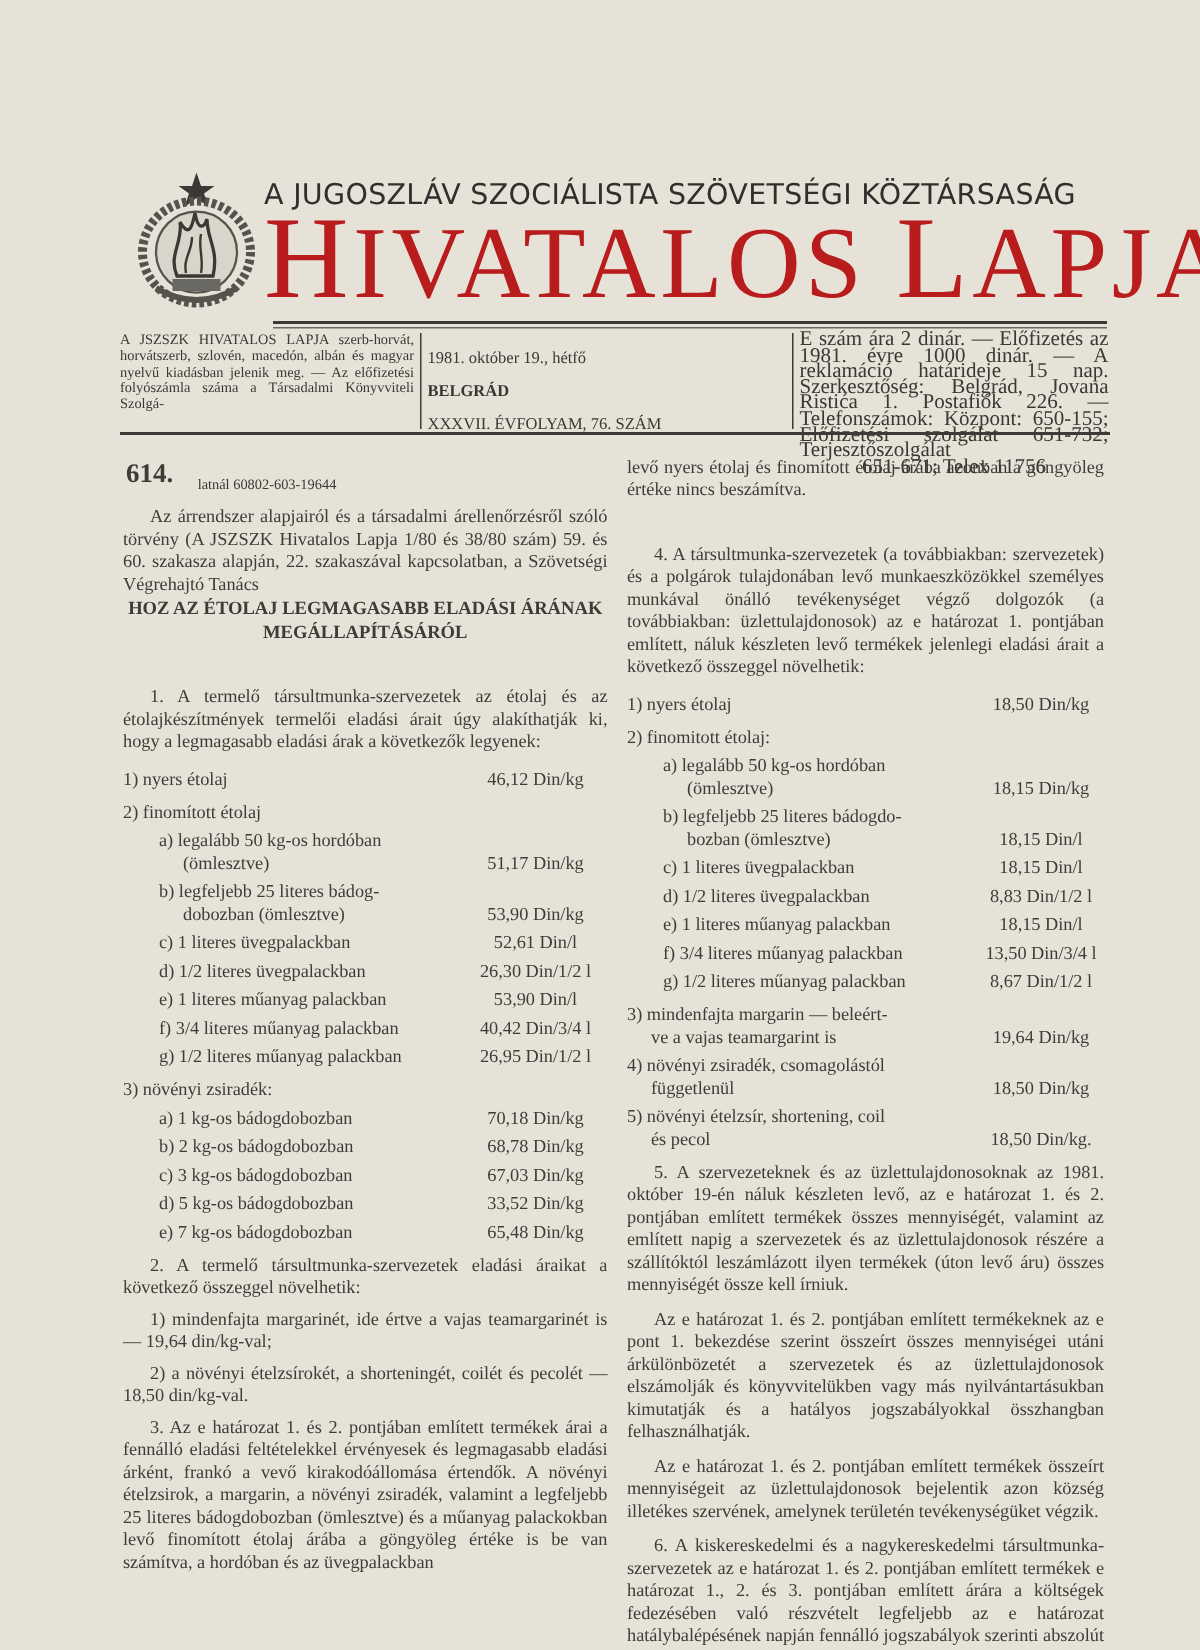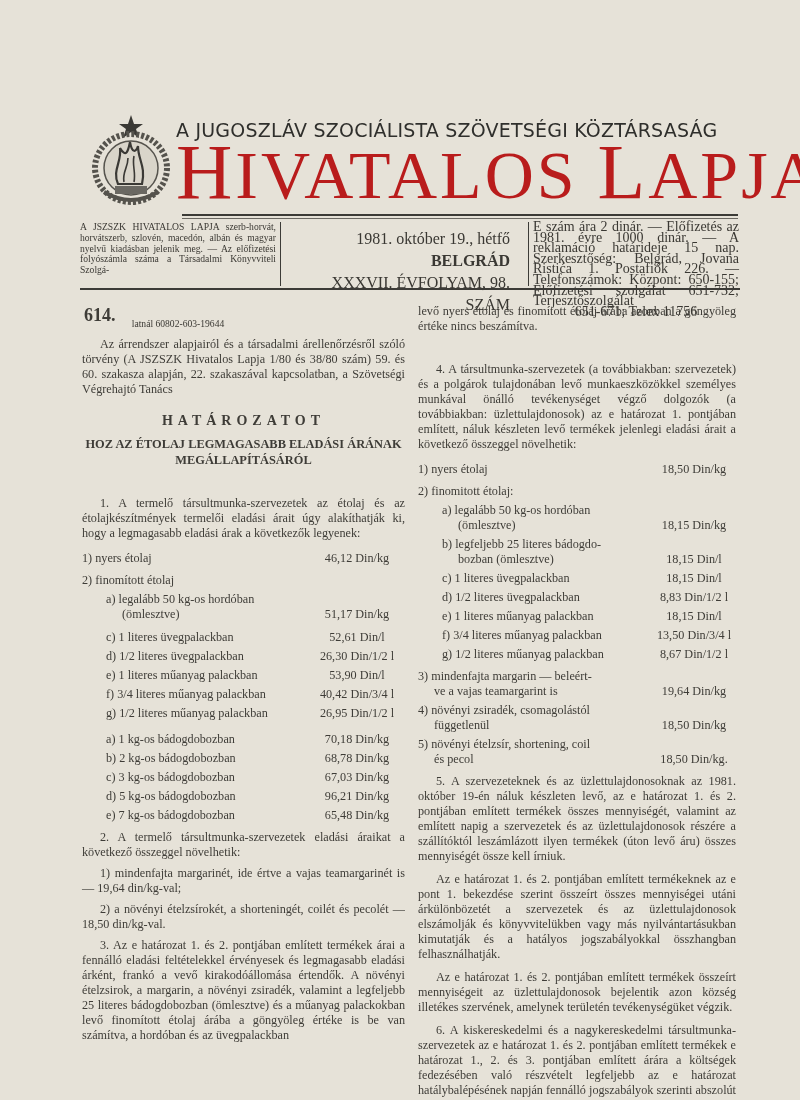--- a/index.html
+++ b/index.html
@@ -29,22 +29,22 @@
   .rule-top2 { position: absolute; left: 182px; top: 202px; width: 556px; height: 0; border-top: 1px solid #6a6862; }
 
   .info-row { position: absolute; left: 80px; top: 206px; width: 660px; height: 62px; }
   .info-left {
     position: absolute; left: 0; top: 0; width: 196px;
     font-size: 9.6px; line-height: 10.8px; text-align: justify; color: #3a3833;
   }
   .info-left .last { text-align: center; display: block; margin-top: 43px; }
   .vsep { position: absolute; top: 0; width: 0; height: 64px; border-left: 1.5px solid #3c3b37; }
   .info-mid {
-    position: absolute; left: 205px; top: 6px; width: 225px; text-align: right;
-    font-size: 16px; line-height: 22px; color: #3a3833;
+    position: absolute; left: 205px; top: 6px; width: 225px; text-align: left;
+    font-size: 11px; line-height: 22px; color: #3a3833;
   }
   .info-right {
     position: absolute; left: 453px; top: 0; width: 206px;
     font-size: 14px; line-height: 10.6px; text-align: justify; color: #3a3833;
   }
   .info-right .last { display: block; text-align: center; }
   .rule-bot { position: absolute; left: 80px; top: 272px; width: 660px; border-top: 2px solid #3c3b37; }
 
   
   .col { position: absolute; top: 290px; font-size: 12.2px; line-height: 15px; color: #3e3c37; }
@@ -96,52 +96,55 @@
 
   <div class="info-row">
     <div class="info-left">
       <span>A JSZSZK HIVATALOS LAPJA szerb-horvát, horvátszerb, szlovén, macedón, albán és magyar nyelvű kiadásban jelenik meg. — Az előfizetési folyószámla száma a Társadalmi Könyvviteli Szolgá-</span>
       <span class="last">latnál 60802-603-19644</span>
     </div>
     <div class="vsep" style="left:200px"></div>
     <div class="info-mid">
       <div>1981. október 19., hétfő</div>
       <div style="font-weight:bold">BELGRÁD</div>
-      <div>XXXVII. ÉVFOLYAM, 98. SZÁM</div>
+      <div>XXXVII. ÉVFOLYAM, 76. SZÁM</div>
     </div>
     <div class="vsep" style="left:448px"></div>
     <div class="info-right">
       <span>E szám ára 2 dinár. — Előfizetés az 1981. évre 1000 dinár. — A reklamáció határideje 15 nap. Szerkesztőség: Belgrád, Jovana Ristića 1. Postafiók 226. — Telefonszámok: Központ: 650-155; Előfizetési szolgálat 651-732; Terjesztőszolgálat</span>
       <span class="last">651-671; Telex 11756</span>
     </div>
   </div>
   <div class="rule-bot"></div>
 
   <div class="col col-left">
     <div class="num">614.</div>
     <p>Az árrendszer alapjairól és a társadalmi árellenőrzésről szóló törvény (A JSZSZK Hivatalos Lapja 1/80 és 38/80 szám) 59. és 60. szakasza alapján, 22. szakaszával kapcsolatban, a Szövetségi Végrehajtó Tanács</p>
-    <div class="heading1">HATÁROZATOT</div>
     <div class="heading2">HOZ AZ ÉTOLAJ LEGMAGASABB ELADÁSI ÁRÁNAK MEGÁLLAPÍTÁSÁRÓL</div>
     <p class="mb10">1. A termelő társultmunka-szervezetek az étolaj és az étolajkészítmények termelői eladási árait úgy alakíthatják ki, hogy a legmagasabb eladási árak a következők legyenek:</p>
 
     <div class="list">
       <div class="item">
         <span class="lab">1) nyers étolaj</span>
         <span class="val">46,12 Din/kg</span>
       </div>
       <div class="gap"></div>
       <div class="item">
         <span class="lab">2) finomított étolaj</span>
       </div>
       <div class="gap-s"></div>
       <div class="item sub">
         <span class="lab"><span>a) legalább 50 kg-os hordóban</span><span class="cont">(ömlesztve)</span></span>
         <span class="val">51,17 Din/kg</span>
       </div>
       <div class="gap-s"></div>
+      <div class="item sub">
+        <span class="lab"><span>b) legfeljebb 25 literes bádog-</span><span class="cont">dobozban (ömlesztve)</span></span>
+        <span class="val">53,90 Din/kg</span>
+      </div>
       <div class="gap-s"></div>
       <div class="item sub">
         <span class="lab">c) 1 literes üvegpalackban</span>
         <span class="val">52,61 Din/l</span>
       </div>
       <div class="gap-s"></div>
       <div class="item sub">
         <span class="lab">d) 1/2 literes üvegpalackban</span>
         <span class="val">26,30 Din/1/2 l</span>
       </div>
@@ -154,39 +157,42 @@
       <div class="item sub">
         <span class="lab">f) 3/4 literes műanyag palackban</span>
         <span class="val">40,42 Din/3/4 l</span>
       </div>
       <div class="gap-s"></div>
       <div class="item sub">
         <span class="lab">g) 1/2 literes műanyag palackban</span>
         <span class="val">26,95 Din/1/2 l</span>
       </div>
       <div class="gap"></div>
+      <div class="item">
+        <span class="lab">3) növényi zsiradék:</span>
+      </div>
       <div class="gap-s"></div>
       <div class="item sub">
         <span class="lab">a) 1 kg-os bádogdobozban</span>
         <span class="val">70,18 Din/kg</span>
       </div>
       <div class="gap-s"></div>
       <div class="item sub">
         <span class="lab">b) 2 kg-os bádogdobozban</span>
         <span class="val">68,78 Din/kg</span>
       </div>
       <div class="gap-s"></div>
       <div class="item sub">
         <span class="lab">c) 3 kg-os bádogdobozban</span>
         <span class="val">67,03 Din/kg</span>
       </div>
       <div class="gap-s"></div>
       <div class="item sub">
         <span class="lab">d) 5 kg-os bádogdobozban</span>
-        <span class="val">96,21 Din/kg</span>
+        <span class="val">33,52 Din/kg</span>
       </div>
       <div class="gap-s"></div>
       <div class="item sub">
         <span class="lab">e) 7 kg-os bádogdobozban</span>
         <span class="val">65,48 Din/kg</span>
       </div>
     </div>
 
     <div class="gap"></div>
     <p class="mb6">2. A termelő társultmunka-szervezetek eladási áraikat a következő összeggel növelhetik:</p>

